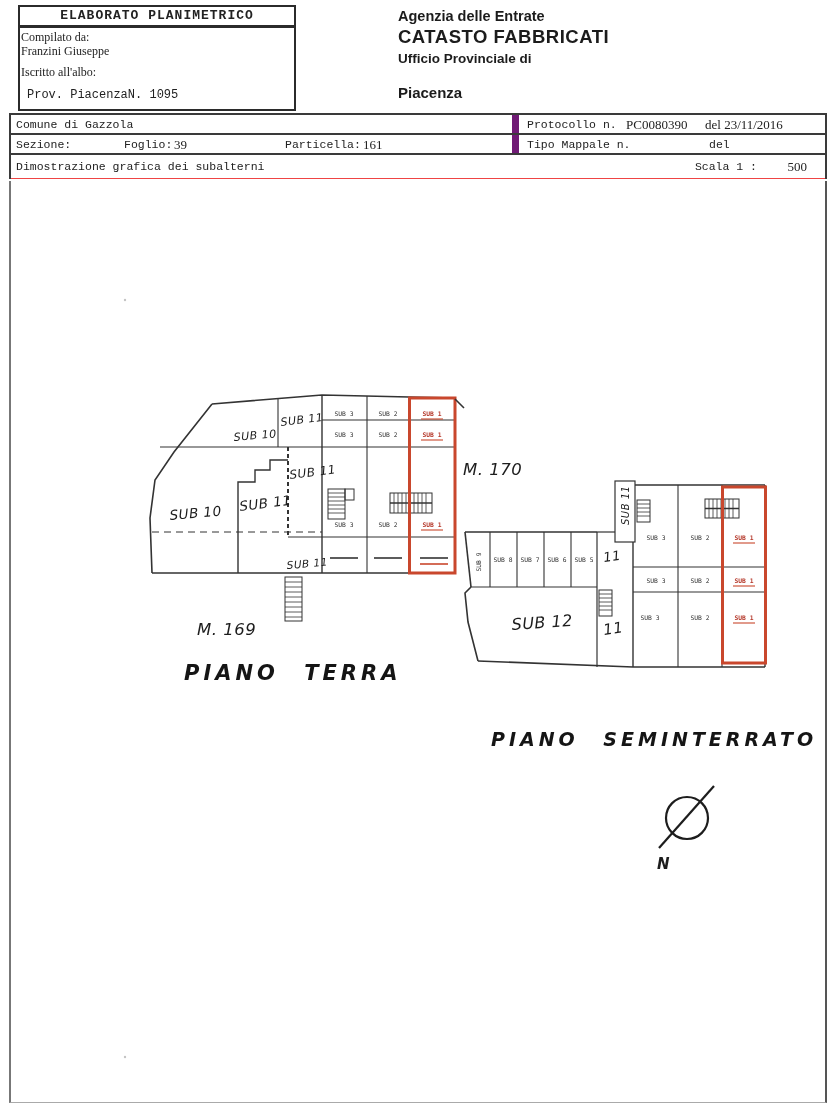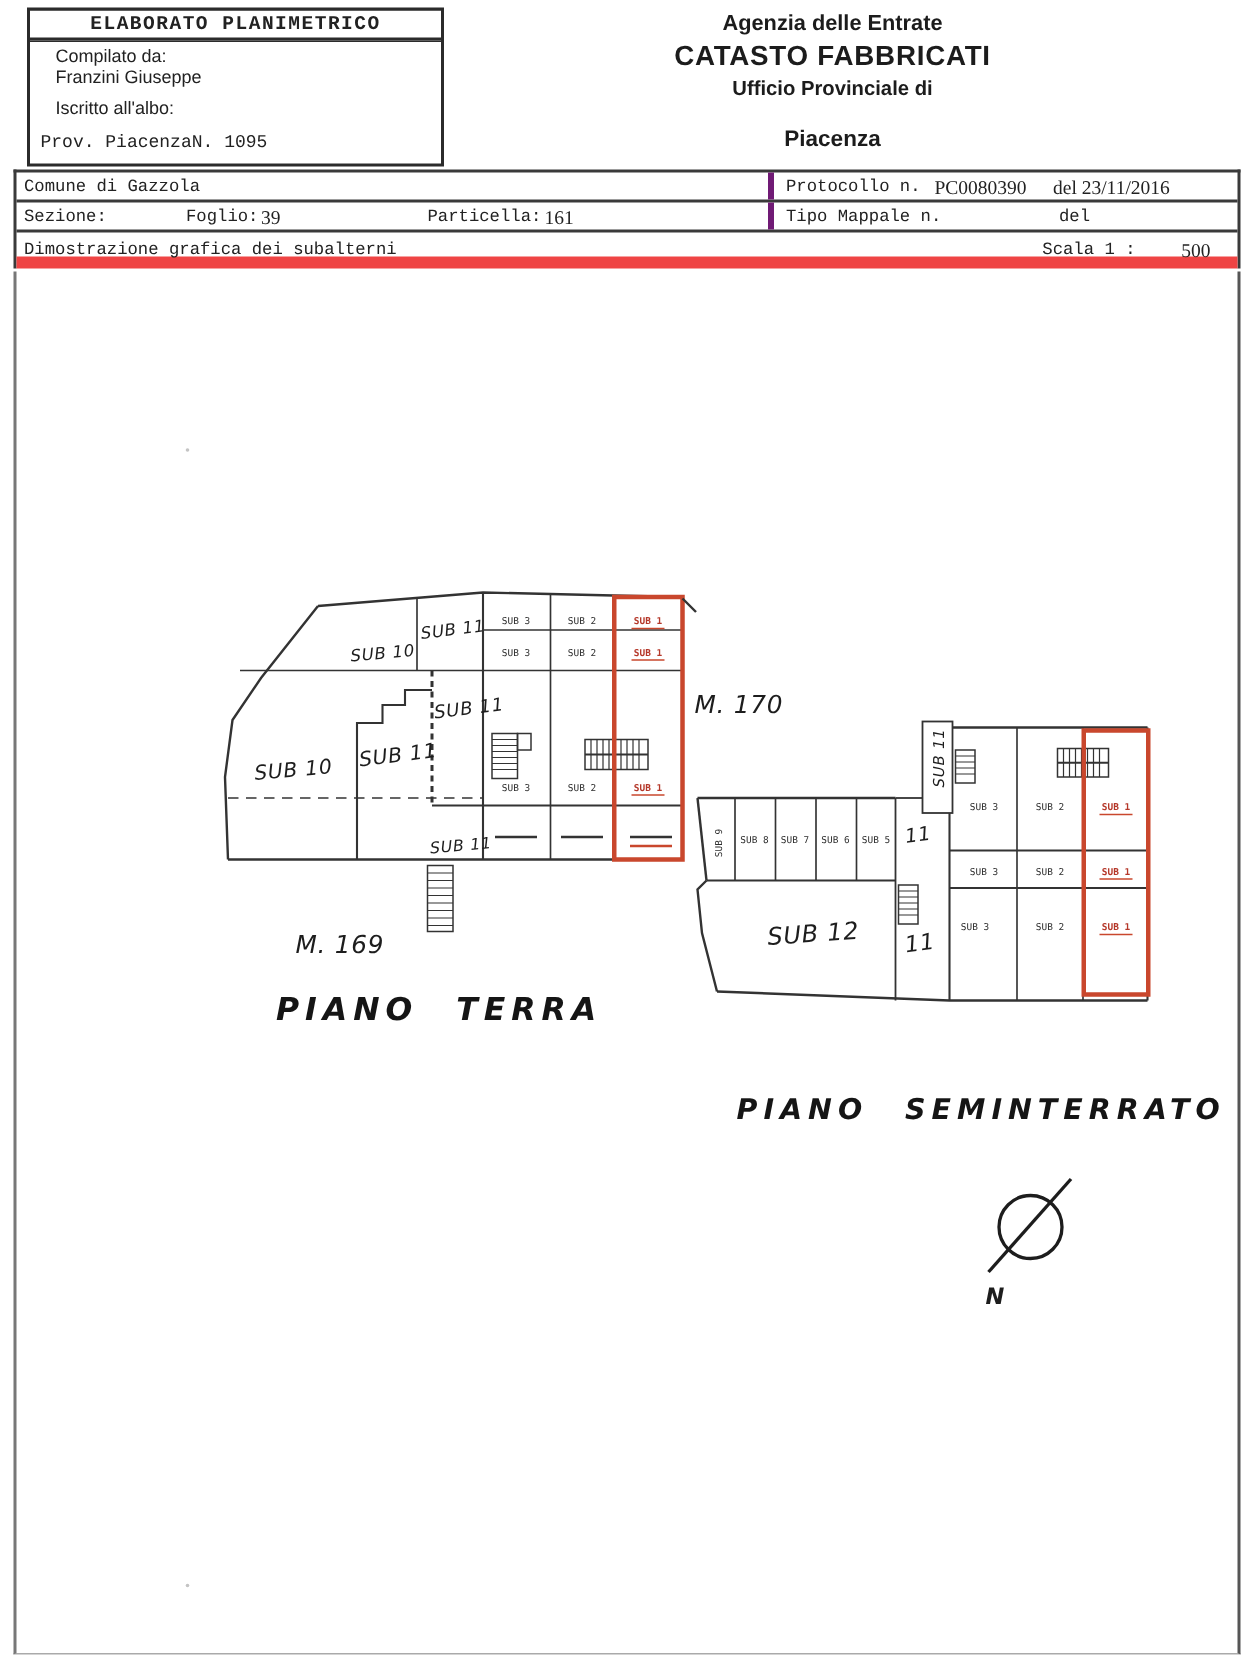--- a/index.html
+++ b/index.html
@@ -4,40 +4,40 @@
 <style>
   *{margin:0;padding:0;box-sizing:border-box}
   html,body{background:#ffffff}
   body{font-family:"Liberation Sans",sans-serif;color:#222}
   .page{position:relative;width:832px;height:1107px;background:#fff;overflow:hidden}
 
   
   .elab-box{position:absolute;left:18px;top:5px;width:278px;height:106px;border:2px solid #2b2b2b;background:#fff}
   .elab-title{border-bottom:2px solid #2b2b2b;outline:1px solid #2b2b2b;text-align:center;
     font-family:"Liberation Mono",monospace;font-weight:bold;font-size:13px;letter-spacing:1px;padding:1px 0 2px}
-  .elab-row{font-family:Liberation Sans, sans-serif;font-size:12px;line-height:14px;padding:0 17px}
+  .elab-row{font-family:Liberation Serif, serif;font-size:12px;line-height:14px;padding:0 1px}
   .mt3{margin-top:3px}.mt7{margin-top:7px}
   .elab-prov{display:flex;margin-top:9px;padding:0 14px 0 7px;
     font-family:"Liberation Mono",monospace;font-size:12px}
 
   
-  .agency{position:absolute;left:398px;top:8px;width:314px;text-align:center;color:#1c1c1c}
+  .agency{position:absolute;left:398px;top:8px;width:314px;color:#1c1c1c}
   .ag1{font-size:14.5px;font-weight:bold}
   .ag2{font-size:18.5px;font-weight:bold;letter-spacing:.5px;margin-top:2px}
   .ag3{font-size:13.5px;font-weight:bold;margin-top:3px}
   .ag4{font-size:15px;font-weight:bold;margin-top:18px}
 
   
   .band{position:absolute;left:9px;top:113px;width:818px;border:2px solid #3a3a3a;border-bottom:none;background:#fff}
   .band-row{position:relative;height:20px;border-bottom:2px solid #3a3a3a;
     font-family:"Liberation Mono",monospace;font-size:11.5px}
-  .band-sub{position:relative;height:24px;border-bottom:8px solid #ef4444;
+  .band-sub{position:relative;height:24px;border-bottom:1px solid #ef4444;
     font-family:"Liberation Mono",monospace;font-size:11.5px}
   .abs{position:absolute;top:3px;white-space:nowrap}
-  .cell-right{position:absolute;left:501px;right:0;top:0;bottom:0;border-left:4px solid #701a75}
+  .cell-right{position:absolute;left:501px;right:0;top:0;bottom:0;border-left:7px solid #701a75}
   .val{font-family:"Liberation Serif",serif;font-size:13px}
 
   
   .draw-frame{position:absolute;left:9px;top:181px;width:818px;height:922px;
     border-left:2px solid #777;border-right:2px solid #555;border-bottom:1px solid #aaa;background:#fff}
   .plan-svg{position:absolute;left:0;top:180px;width:832px;height:927px}
 
   
   text.lbl{font-family:"DejaVu Sans Mono",monospace;font-size:6.3px;fill:#2e2e2e}
   text.lbl-red{font-family:"DejaVu Sans Mono",monospace;font-size:6.3px;fill:#b5382a;font-weight:bold}

